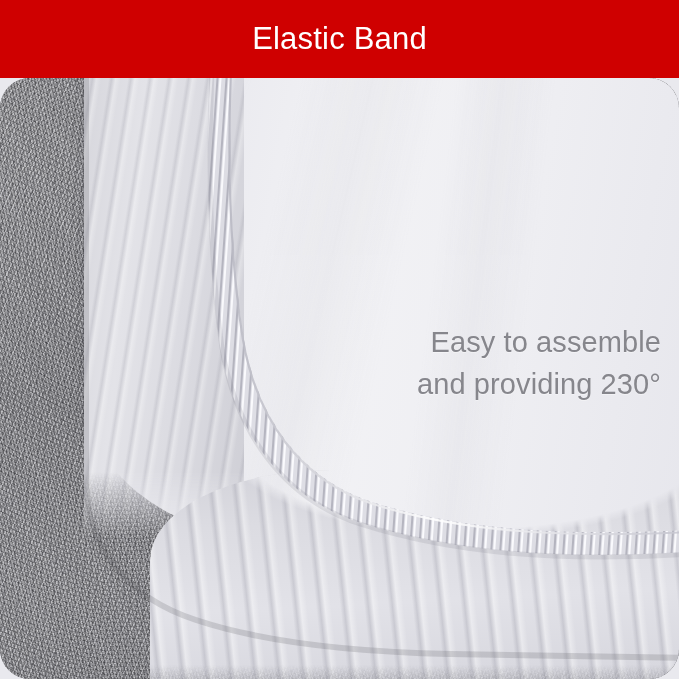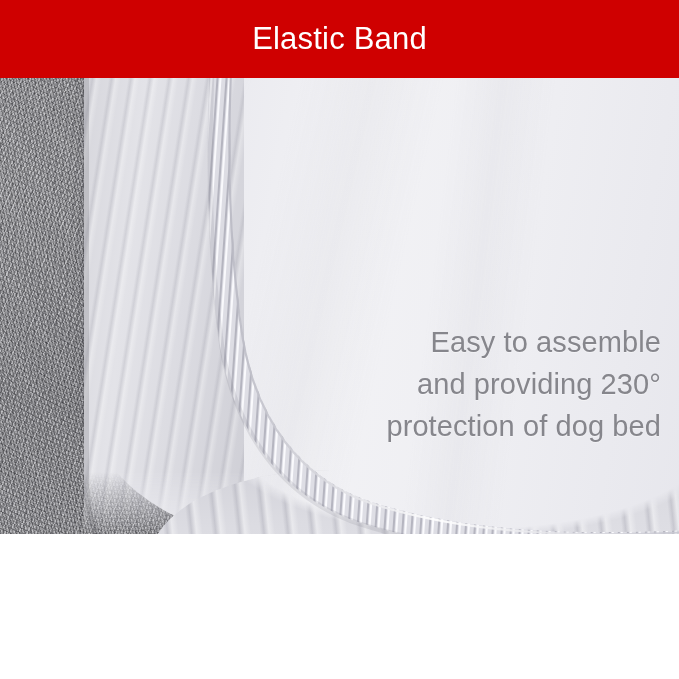--- a/index.html
+++ b/index.html
@@ -3,21 +3,21 @@
 <meta charset="utf-8">
 <style>
   html, body {
     margin: 0;
     padding: 0;
     background: #ffffff;
   }
   #stage {
     position: relative;
     width: 679px;
-    height: 534px;
+    height: 679px;
     overflow: hidden;
     font-family: "Liberation Sans", sans-serif;
     background: #e9e9ee;
   }
 
   
   #banner {
     position: absolute;
     left: 0; top: 0;
     width: 679px;
@@ -38,20 +38,21 @@
   }
 
   
   #photo {
     position: absolute;
     left: 0; top: 78px;
     width: 679px;
     height: 601px;
     overflow: hidden;
     background: #8b8b8e;
+    border-radius: 30px;
   }
 
   
   .carpet {
     position: absolute;
     inset: 0;
     background:
       radial-gradient(ellipse 340px 260px at 10% 85%, rgba(255,255,255,0.14), rgba(255,255,255,0) 70%),
       radial-gradient(ellipse 300px 300px at 4% 18%, rgba(255,255,255,0.10), rgba(255,255,255,0) 72%),
       linear-gradient(115deg, #9a9a9d 0%, #8c8c90 35%, #85858a 68%, #909095 100%);
@@ -233,17 +234,16 @@
       <path d="M 231 -8 C 227 90, 230 180, 243 262 C 257 342, 300 402, 373 426 C 461 454, 561 460, 690 454" fill="none" stroke="url(#seamShade)" stroke-width="2.2" opacity="0.9"></path>
 
       <path d="M 212 -8 C 208 88, 210 184, 222 270 C 236 354, 282 420, 360 446 C 454 476, 558 484, 690 476" fill="none" stroke="rgba(120,120,133,0.30)" stroke-width="5" opacity="0.55"></path>
 
       <path d="M 86 -8 L 86 402 C 86 470, 128 520, 196 542 C 268 566, 360 574, 450 576 L 690 580" fill="none" stroke="rgba(70,70,80,0.18)" stroke-width="6"></path>
     </svg>
 
     <div id="caption">
       <span class="cl">Easy to assemble</span>
       <span class="cl">and providing 230°</span>
-      <span class="cl">protection of dog bed</span>
     </div>
 
   </div>
 </div>
 
 </body></html>

